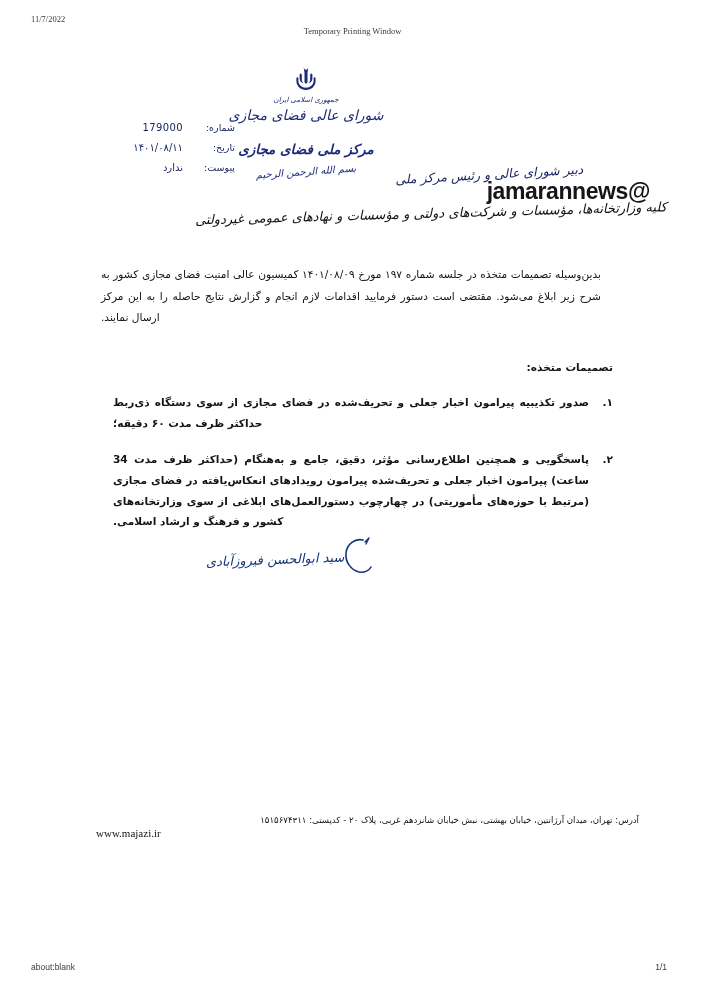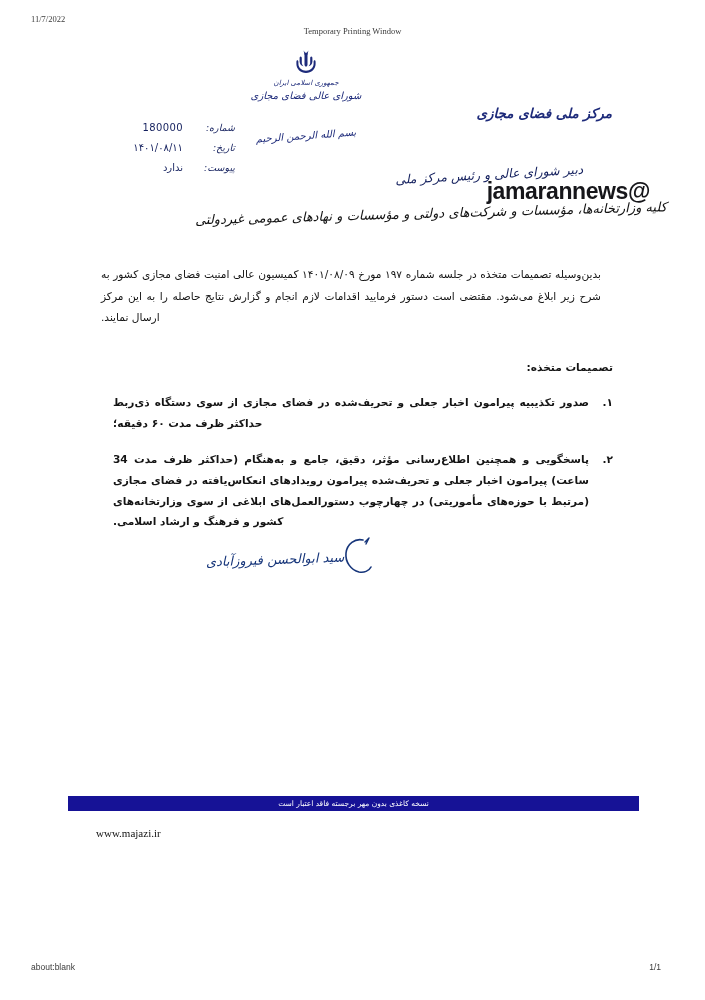--- a/index.html
+++ b/index.html
@@ -52,39 +52,39 @@
     font-size: 8.5px;
     color: #3b3b3b;
   }
   .print-footer .pf-url {
     position: absolute;
     left: 31px;
     top: 0;
   }
   .print-footer .pf-page {
     position: absolute;
-    right: 44px;
+    right: 38px;
     top: 0;
   }
 
   
   .sheet {
     position: absolute;
     top: 36px;
     left: 0;
     width: 705px;
     height: 910px;
     background: #ffffff;
     direction: rtl;
   }
 
   
   .letterhead {
     position: absolute;
-    top: 12px;
+    top: 29px;
     left: 0;
     width: 612px;
     text-align: center;
   }
   .emblem {
     margin: 0 auto 2px auto;
     width: 34px;
     height: 30px;
     display: block;
   }
@@ -94,28 +94,27 @@
     line-height: 1.25;
     white-space: nowrap;
     font-style: italic;
   }
   .lh-country {
     font-size: 7px;
     letter-spacing: 0.2px;
     margin-top: -1px;
   }
   .lh-council {
-    font-size: 10px;
+    font-size: 14px;
     margin-top: 2px;
   }
   .lh-center {
     font-size: 13.5px;
     font-weight: bold;
-    margin-top: 3px;
-    text-align: right;
+    margin-top: 17px;
   }
   .basmala {
     color: #1d2a7a;
     font-family: "DejaVu Sans", sans-serif;
     font-size: 10px;
     font-style: italic;
     margin-top: 8px;
     transform: rotate(-4deg);
   }
 
@@ -131,21 +130,20 @@
   .ref-row {
     display: flex;
     justify-content: flex-start;
     align-items: baseline;
     height: 20px;
     gap: 18px;
   }
   .ref-label {
     font-family: "DejaVu Sans", sans-serif;
     font-size: 9.5px;
-    font-style: italic;
     width: 34px;
     text-align: right;
     color: #14205e;
   }
   .ref-value {
     font-family: "DejaVu Sans", sans-serif;
     font-size: 10px;
     color: #14205e;
     letter-spacing: 0.4px;
     white-space: nowrap;
@@ -347,21 +345,21 @@
     </svg>
     <div class="lh-line lh-country">جمهوری اسلامی ایران</div>
     <div class="lh-line lh-council">شورای عالی فضای مجازی</div>
     <div class="lh-line lh-center">مرکز ملی فضای مجازی</div>
     <div class="basmala">بسم الله الرحمن الرحیم</div>
   </div>
 
   <div class="refblock">
     <div class="ref-row">
       <span class="ref-label">شماره:</span>
-      <span class="ref-value">180000</span>
+      <span class="ref-value">179000</span>
     </div>
     <div class="ref-row">
       <span class="ref-label">تاریخ:</span>
       <span class="ref-value">۱۴۰۱/۰۸/۱۱</span>
     </div>
     <div class="ref-row">
       <span class="ref-label">پیوست:</span>
       <span class="ref-value">ندارد</span>
     </div>
   </div>
@@ -385,22 +383,22 @@
       <span class="decision-text">پاسخگویی و همچنین اطلاع‌رسانی مؤثر، دقیق، جامع و به‌هنگام (حداکثر ظرف مدت 34 ساعت) پیرامون اخبار جعلی و تحریف‌شده پیرامون رویدادهای انعکاس‌یافته در فضای مجازی (مرتبط با حوزه‌های مأموریتی) در چهارچوب دستورالعمل‌های ابلاغی از سوی وزارتخانه‌های کشور و فرهنگ و ارشاد اسلامی.</span>
     </li>
   </ol>
 
   <svg class="sig-flourish" viewBox="0 0 40 44">
     <path d="M30 4 C22 2 14 8 13 17 C12 26 18 34 26 36 C31 37 36 35 38 31" fill="none" stroke="#16357a" stroke-width="1.6" stroke-linecap="round"></path>
     <path d="M32 6 L36 2 M36 2 L33 8" fill="none" stroke="#16357a" stroke-width="1.4" stroke-linecap="round"></path>
   </svg>
   <div class="signature">سید ابوالحسن فیروزآبادی</div>
 
-  <div class="footer-banner">نسخه کاغذی بدون مهر برجسته فاقد اعتبار است</div>
   <div class="footer-info">
+    <span class="footer-address">آدرس: تهران، میدان آرژانتین، خیابان بهشتی، نبش خیابان شانزدهم غربی، پلاک ۲۰ - کدپستی: ۱۵۱۵۶۷۴۳۱۱</span>
     <span class="footer-site">www.majazi.ir</span>
   </div>
 
 </div>
 
 <div class="print-footer">
   <span class="pf-url">about:blank</span>
   <span class="pf-page">1/1</span>
 </div>
 

